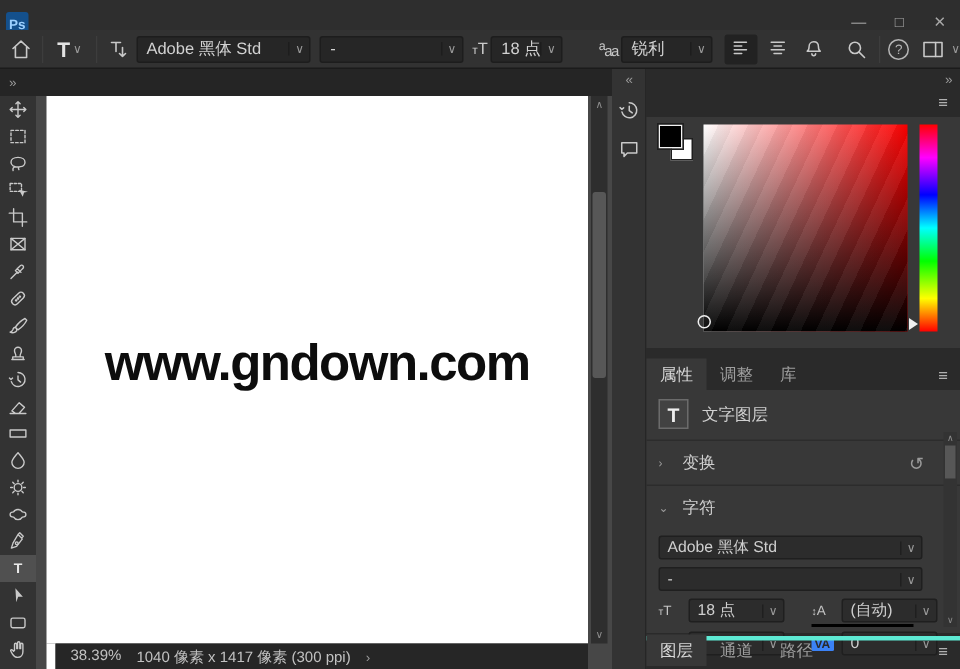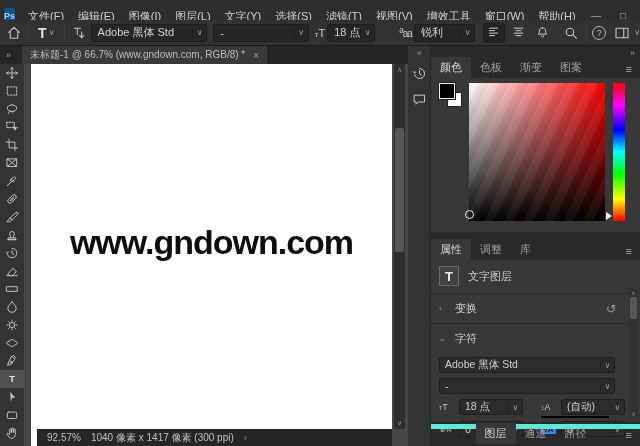--- a/index.html
+++ b/index.html
@@ -120,50 +120,36 @@
   .mini-ic .sm { font-size:7px; }
   .prop-combo.half { width:64px; }
   .half-gap { width:18px; }
   .track-ic { display:inline-block; background:#3b82f6; color:#2a2a2a; font-size:8px; font-weight:bold; padding:0 2px; border-radius:1px;}
   .black-line { position:absolute; left:110px; top:156px; width:68px; height:2px; background:#000; }
   .prop-scroll { position:absolute; right:2px; top:28px; width:9px; height:130px; background:#333333; }
   .prop-scroll .arr { position:absolute; width:9px; text-align:center; color:#8d8d8d; font-size:6px; }
   .prop-scroll .arr.up { top:1px; } .prop-scroll .arr.down { bottom:1px; }
   .prop-scroll .thumb { position:absolute; left:1px; top:9px; width:7px; height:22px; background:#575757;}
 
-  .ptabs.layer-tabs { top:378px; border-top:5px solid #5eead4;justify-content:center; }
+  .ptabs.layer-tabs { top:378px; border-top:3px solid #5eead4; }
 
   svg { display:block; }
   svg * { stroke:#c9c9c9; stroke-width:1.6; fill:none; stroke-linecap:round; stroke-linejoin:round; }
   svg .fill { fill:#c9c9c9; stroke:none; }
   svg text { fill:#e8e8e8; stroke:none; font-family:"Liberation Sans","DejaVu Sans",sans-serif; }
   .help-circle { width:14px; height:14px; border:1.4px solid #b5b5b5; border-radius:50%; color:#b5b5b5;
                  font-size:9px; display:flex; align-items:center; justify-content:center; }
 </style>
 </head>
 <body>
 
 <div id="app">
 
   <div class="menubar">
     <div class="ps-logo">Ps</div>
-    <div class="menubar-items">
-
-    <span class="menu-item">文件(F)</span>
-        <span class="menu-item">编辑(E)</span>
-        <span class="menu-item">图像(I)</span>
-        <span class="menu-item">图层(L)</span>
-        <span class="menu-item">文字(Y)</span>
-        <span class="menu-item">选择(S)</span>
-        <span class="menu-item">滤镜(T)</span>
-        <span class="menu-item">视图(V)</span>
-        <span class="menu-item">增效工具</span>
-        <span class="menu-item">窗口(W)</span>
-        <span class="menu-item">帮助(H)</span>
-      </div>
     <div class="win-controls">
       <span class="win-btn">—</span>
       <span class="win-btn">□</span>
       <span class="win-btn">✕</span>
     </div>
   </div>
 
   <div class="optionsbar">
     <span class="ob-icon" style="margin-left:4px">
         <svg viewBox="0 0 24 24">
@@ -228,24 +214,20 @@
             <rect x="3" y="5" width="18" height="14"></rect>
             <path d="M14.6 5v14"></path>
           </svg>
         </span>
       <span class="chev" style="margin-left:2px">∨</span>
     </div>
   </div>
 
   <div class="tabrow">
     <span class="dock-expand">»</span>
-    <div class="doc-tab">
-      <span>未标题-1 @ 66.7% (www.gndown.com, RGB/8) *</span>
-      <span class="close">×</span>
-    </div>
   </div>
 
   <div class="toolbar">
 
   <div class="tool">
         <span>
           <svg viewBox="0 0 24 24">
             <path d="M12 3v18M3 12h18M12 3l-2.4 2.4M12 3l2.4 2.4M12 21l-2.4-2.4M12 21l2.4-2.4M3 12l2.4-2.4M3 12l2.4 2.4M21 12l-2.4-2.4M21 12l-2.4 2.4"></path>
           </svg>
         </span>
@@ -411,21 +393,21 @@
     <div class="canvas">
       <span class="canvas-text">www.gndown.com</span>
     </div>
     <div class="vscroll">
       <span class="arr up">∧</span>
       <div class="thumb"></div>
       <span class="arr down">∨</span>
     </div>
     <div class="white-notch"></div>
     <div class="statusbar">
-      <span>92.57%</span>
+      <span>38.39%</span>
       <span class="dim">1040 像素 x 1417 像素 (300 ppi)</span>
       <span class="sb-chev">›</span>
     </div>
   </div>
 
   <div class="dock">
 
     <div class="iconstrip">
       <span class="strip-collapse">«</span>
       <span class="strip-icon">
@@ -436,27 +418,20 @@
       <span class="strip-icon">
           <svg viewBox="0 0 24 24">
             <path d="M4 5h16v11H10l-3.6 3.6V16H4z"></path>
           </svg>
         </span>
     </div>
 
     <div class="panel-col">
       <span class="panel-collapse">»</span>
 
-      <div class="ptabs color-tabs">
-
-      <span class="ptab active">颜色</span>
-          <span class="ptab">色板</span>
-          <span class="ptab">渐变</span>
-          <span class="ptab">图案</span>
-        </div>
       <span class="pmenu" style="position:absolute; right:0; top:14px;">≡</span>
       <div class="color-body">
         <div class="swatch-bg"></div>
         <div class="swatch-fg"></div>
         <div class="sat-square"></div>
         <div class="sat-marker"></div>
         <div class="hue-bar"></div>
         <div class="hue-marker"></div>
       </div>
 

